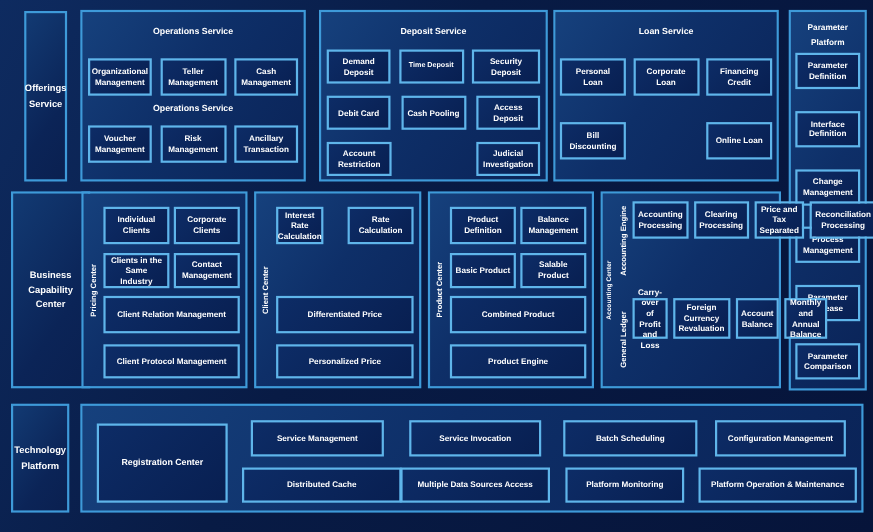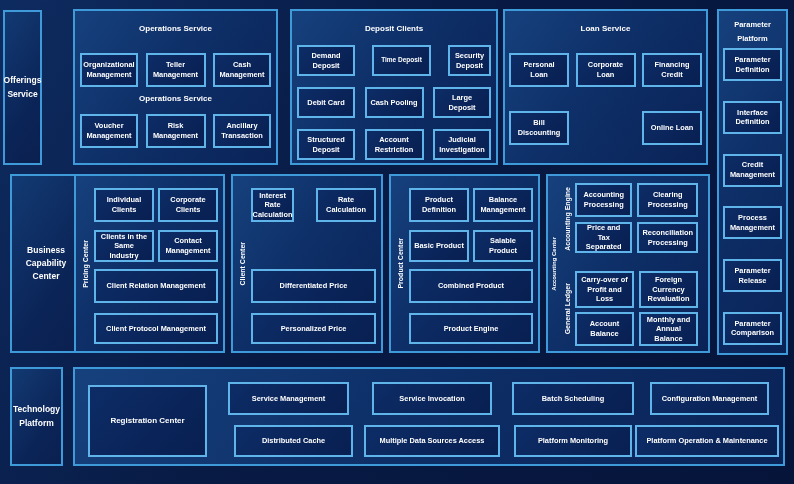--- a/index.html
+++ b/index.html
@@ -31,63 +31,62 @@
     color:#fff;font-weight:700;font-size:8px;
   }
   .frow{position:absolute;display:flex;justify-content:space-between;}
   .frow .box{position:relative;}
   .vwrap{position:absolute;display:flex;align-items:center;justify-content:center;}
   .vtext{
     writing-mode:vertical-rl;transform:rotate(180deg);white-space:nowrap;
     color:#fff;font-weight:700;font-size:7px;
   }
   .vtext.small{font-size:6px;}
-  .agrid{position:absolute;display:grid;grid-template-columns:1fr 1fr;column-gap:5px;}
+  .agrid{position:absolute;display:grid;grid-template-columns:1fr 1fr 1fr 1fr;column-gap:5px;}
   .agrid .box{position:relative;}
   .pcol{position:absolute;display:flex;flex-direction:column;justify-content:space-between;}
   .pcol .box{position:relative;height:33px;}
 </style>
 </head>
 <body>
 
 <div class="canvas">
 
-  <div class="abs sidebox" style="left:3px;top:10px;width:39px;height:155px">Offerings Service</div>
+  <div class="abs sidebox" style="left:22px;top:10px;width:39px;height:155px">Offerings Service</div>
   <div class="abs sidebox" style="left:10px;top:174px;width:72px;height:179px">Business Capability Center</div>
   <div class="abs sidebox" style="left:10px;top:367px;width:53px;height:99px">Technology Platform</div>
 
   <div class="abs panel" style="left:73px;top:9px;width:205px;height:156px">
     <div class="ptitle" style="top:13px">Operations Service</div>
     <div class="frow" style="left:5px;right:5px;top:42px;height:34px">
       <div class="box" style="width:58px">Organizational Management</div>
       <div class="box" style="width:60px">Teller Management</div>
       <div class="box" style="width:58px">Cash Management</div>
     </div>
     <div class="ptitle" style="top:83px">Operations Service</div>
     <div class="frow" style="left:5px;right:5px;top:103px;height:34px">
       <div class="box" style="width:58px">Voucher Management</div>
       <div class="box" style="width:60px">Risk Management</div>
       <div class="box" style="width:58px">Ancillary Transaction</div>
     </div>
   </div>
 
   <div class="abs panel" style="left:290px;top:9px;width:208px;height:156px">
-    <div class="ptitle" style="top:13px">Deposit Clients</div>
+    <div class="ptitle" style="top:13px">Deposit Service</div>
     <div class="frow" style="left:5px;right:5px;top:34px;height:31px">
       <div class="box" style="width:58px">Demand Deposit</div>
       <div class="box" style="width:59px;font-size:6.5px">Time Deposit</div>
-      <div class="box" style="width:43px">Security Deposit</div>
+      <div class="box" style="width:62px">Security Deposit</div>
     </div>
     <div class="frow" style="left:5px;right:5px;top:76px;height:31px">
       <div class="box" style="width:58px">Debit Card</div>
       <div class="box" style="width:59px">Cash Pooling</div>
-      <div class="box" style="width:58px">Large Deposit</div>
+      <div class="box" style="width:58px">Access Deposit</div>
     </div>
     <div class="frow" style="left:5px;right:5px;top:118px;height:31px">
-      <div class="box" style="width:58px">Structured Deposit</div>
       <div class="box" style="width:59px">Account Restriction</div>
       <div class="box" style="width:58px">Judicial Investigation</div>
     </div>
   </div>
 
   <div class="abs panel" style="left:503px;top:9px;width:205px;height:156px">
     <div class="ptitle" style="top:13px">Loan Service</div>
     <div class="frow" style="left:4px;right:4px;top:42px;height:34px">
       <div class="box" style="width:60px">Personal Loan</div>
       <div class="box" style="width:60px">Corporate Loan</div>
@@ -97,21 +96,21 @@
       <div class="box" style="width:60px">Bill Discounting</div>
       <div class="box" style="width:60px">Online Loan</div>
     </div>
   </div>
 
   <div class="abs panel" style="left:717px;top:9px;width:71px;height:346px">
     <div class="ptitle" style="top:7px;font-size:7.5px;line-height:1.9;padding:0 6px">Parameter Platform</div>
     <div class="pcol" style="left:4px;right:4px;top:37px;bottom:8px">
       <div class="box">Parameter Definition</div>
       <div class="box">Interface Definition</div>
-      <div class="box">Credit Management</div>
+      <div class="box">Change Management</div>
       <div class="box">Process Management</div>
       <div class="box">Parameter Release</div>
       <div class="box">Parameter Comparison</div>
     </div>
   </div>
 
   <div class="abs panel" style="left:74px;top:174px;width:151px;height:179px">
     <div class="vwrap" style="left:0;top:0;width:18px;height:100%">
       <span class="vtext">Pricing Center</span>
     </div>
@@ -180,19 +179,19 @@
   </div>
 
   <div class="abs panel" style="left:73px;top:367px;width:712px;height:99px">
     <div class="box" style="left:13px;top:16px;width:119px;height:72px;font-size:8px">Registration Center</div>
 
     <div class="box" style="left:153px;top:13px;width:121px;height:33px">Service Management</div>
     <div class="box" style="left:297px;top:13px;width:120px;height:33px">Service Invocation</div>
     <div class="box" style="left:437px;top:13px;width:122px;height:33px">Batch Scheduling</div>
     <div class="box" style="left:575px;top:13px;width:119px;height:33px">Configuration Management</div>
 
-    <div class="box" style="left:159px;top:56px;width:119px;height:32px">Distributed Cache</div>
+    <div class="box" style="left:145px;top:56px;width:145px;height:32px">Distributed Cache</div>
     <div class="box" style="left:289px;top:56px;width:136px;height:32px">Multiple Data Sources Access</div>
-    <div class="box" style="left:439px;top:56px;width:118px;height:32px">Platform Monitoring</div>
+    <div class="box" style="left:439px;top:56px;width:108px;height:32px">Platform Monitoring</div>
     <div class="box" style="left:560px;top:56px;width:144px;height:32px">Platform Operation &amp; Maintenance</div>
   </div>
 
 </div>
 
 </body></html>

